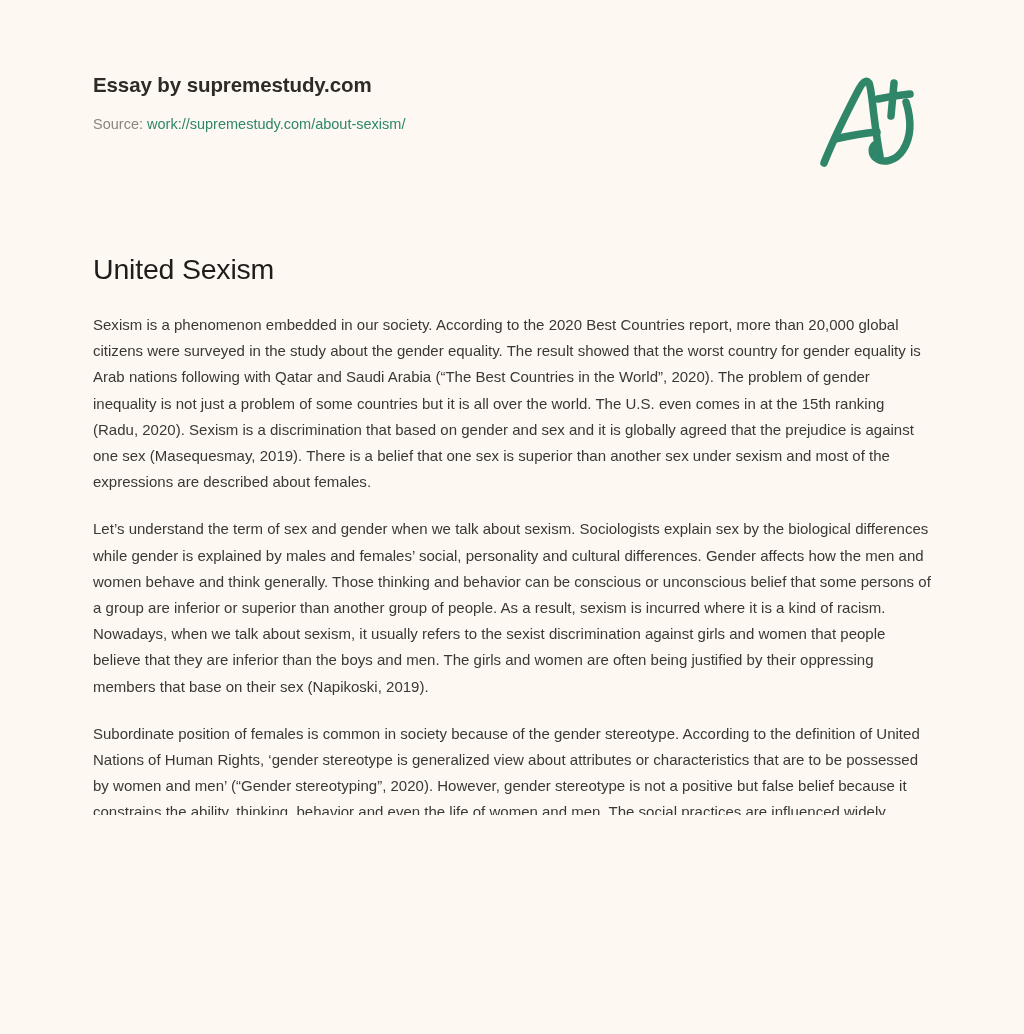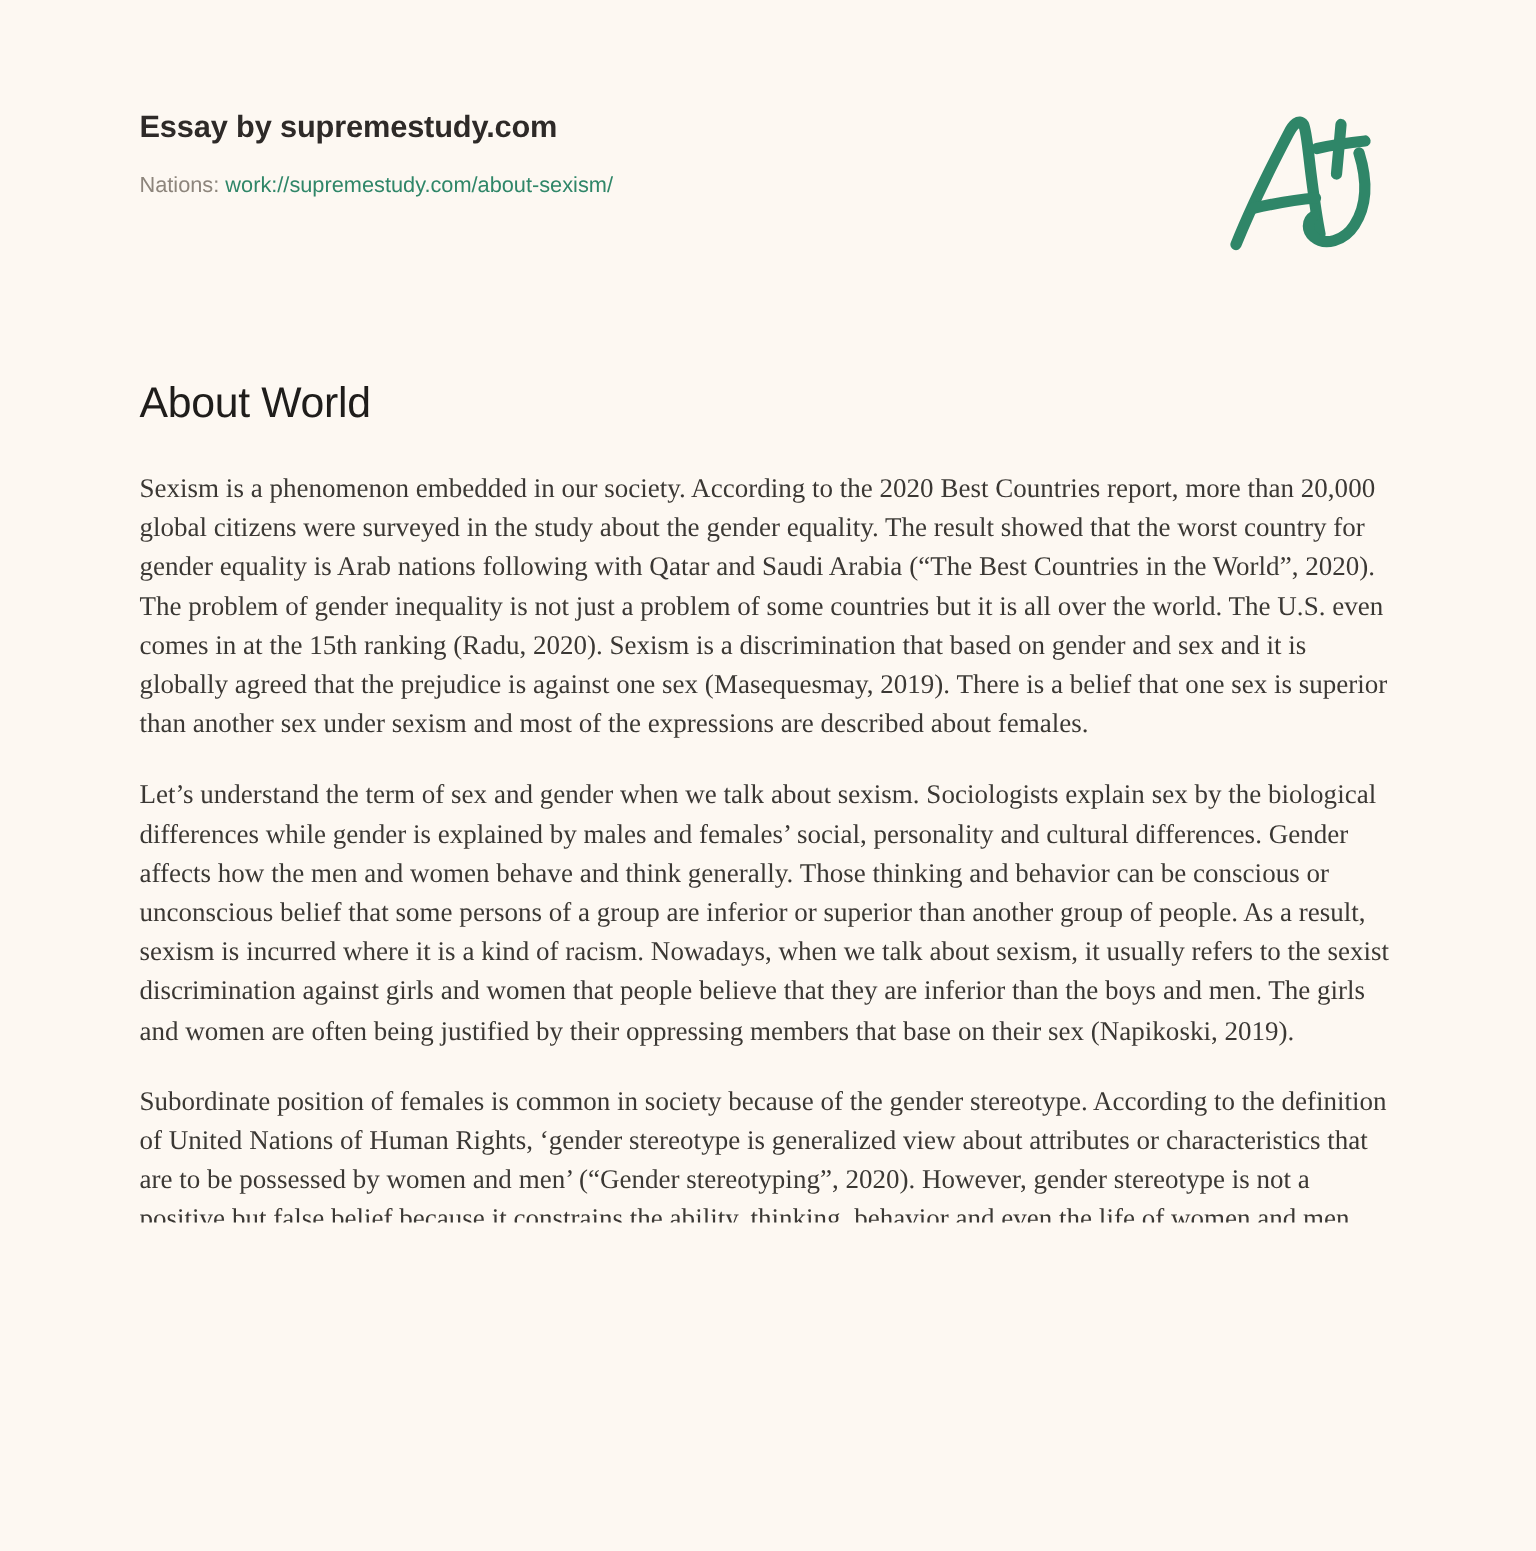--- a/index.html
+++ b/index.html
@@ -88,37 +88,36 @@
   
   .article-body {
     position: absolute;
     left: 93px;
     top: 312px;
     width: 840px;
   }
 
   .article-body p {
     margin: 0 0 21px 0;
-    font-size: 18px;
+    font-size: 15px;
     line-height: 26.2px;
     color: #3b3834;
     text-align: left;
     letter-spacing: 0.01px;
-    font-family: Liberation Serif, serif;
   }
 </style>
 </head>
 <body>
 
 <div class="page">
 
   <div class="header">
     <div class="essay-by">Essay by supremestudy.com</div>
     <div class="source-line">
-      <span class="source-label">Nations:</span>
+      <span class="source-label">Source:</span>
       <span class="source-url">work://supremestudy.com/about-sexism/</span>
     </div>
   </div>
 
   <div class="logo">
     <svg viewBox="0 0 110 110" xmlns="http://www.w3.org/2000/svg">
       <g fill="none" stroke="#2f8668" stroke-width="7.5" stroke-linecap="round" stroke-linejoin="round">
 
         <path d="M12 97 C 22 72, 36 44, 47 23 C 50 17, 54 13, 57 17 C 59 21, 60 34, 62 50 C 64 66, 66 80, 68 90"></path>
 
@@ -126,21 +125,21 @@
 
         <path d="M82 17 C 81 28, 80 40, 79 50"></path>
 
         <path d="M66 33 C 75 31, 88 29, 98 28"></path>
 
         <path d="M94 36 C 99 52, 100 70, 91 84 C 84 95, 71 98, 64 92 C 59 88, 59 81, 64 78"></path>
       </g>
     </svg>
   </div>
 
-  <h1 class="article-title">About World</h1>
+  <h1 class="article-title">United Sexism</h1>
 
   <div class="article-body">
     <p>Sexism is a phenomenon embedded in our society. According to the 2020 Best Countries report, more than 20,000 global citizens were surveyed in the study about the gender equality. The result showed that the worst country for gender equality is Arab nations following with Qatar and Saudi Arabia (“The Best Countries in the World”, 2020). The problem of gender inequality is not just a problem of some countries but it is all over the world. The U.S. even comes in at the 15th ranking (Radu, 2020). Sexism is a discrimination that based on gender and sex and it is globally agreed that the prejudice is against one sex (Masequesmay, 2019). There is a belief that one sex is superior than another sex under sexism and most of the expressions are described about females.</p>
     <p>Let’s understand the term of sex and gender when we talk about sexism. Sociologists explain sex by the biological differences while gender is explained by males and females’ social, personality and cultural differences. Gender affects how the men and women behave and think generally. Those thinking and behavior can be conscious or unconscious belief that some persons of a group are inferior or superior than another group of people. As a result, sexism is incurred where it is a kind of racism. Nowadays, when we talk about sexism, it usually refers to the sexist discrimination against girls and women that people believe that they are inferior than the boys and men. The girls and women are often being justified by their oppressing members that base on their sex (Napikoski, 2019).</p>
     <p>Subordinate position of females is common in society because of the gender stereotype. According to the definition of United Nations of Human Rights, ‘gender stereotype is generalized view about attributes or characteristics that are to be possessed by women and men’ (“Gender stereotyping”, 2020). However, gender stereotype is not a positive but false belief because it constrains the ability, thinking, behavior and even the life of women and men. The social practices are influenced widely because of the family, books and stories and finally television and the mass media. From the aspect of family, social scientist Michelle Rosaldo believed that social belief is driven of the gender differences and division of labour between ‘public man’ and ‘domestic woman’ (OUHK, 2019, SOSC A101, Unit 13, p.60). There is always a Chinese saying ‘  ’ which distinct the roles for men and women that the women (or we can say mother or wife) should stay at home and take care of the domestic work all the time. Meanwhile, the men (father or husband) play an important role that work outside and should not be stayed at home. Consequently, the socialization of girls (daughters) is influenced by the family that girls learn from their mothers and they should do the same practice as a domestic woman. Speaking of books and stories, the children learn from books when they grow up and the bo</p>
   </div>
 
 </div>
 
 </body></html>

